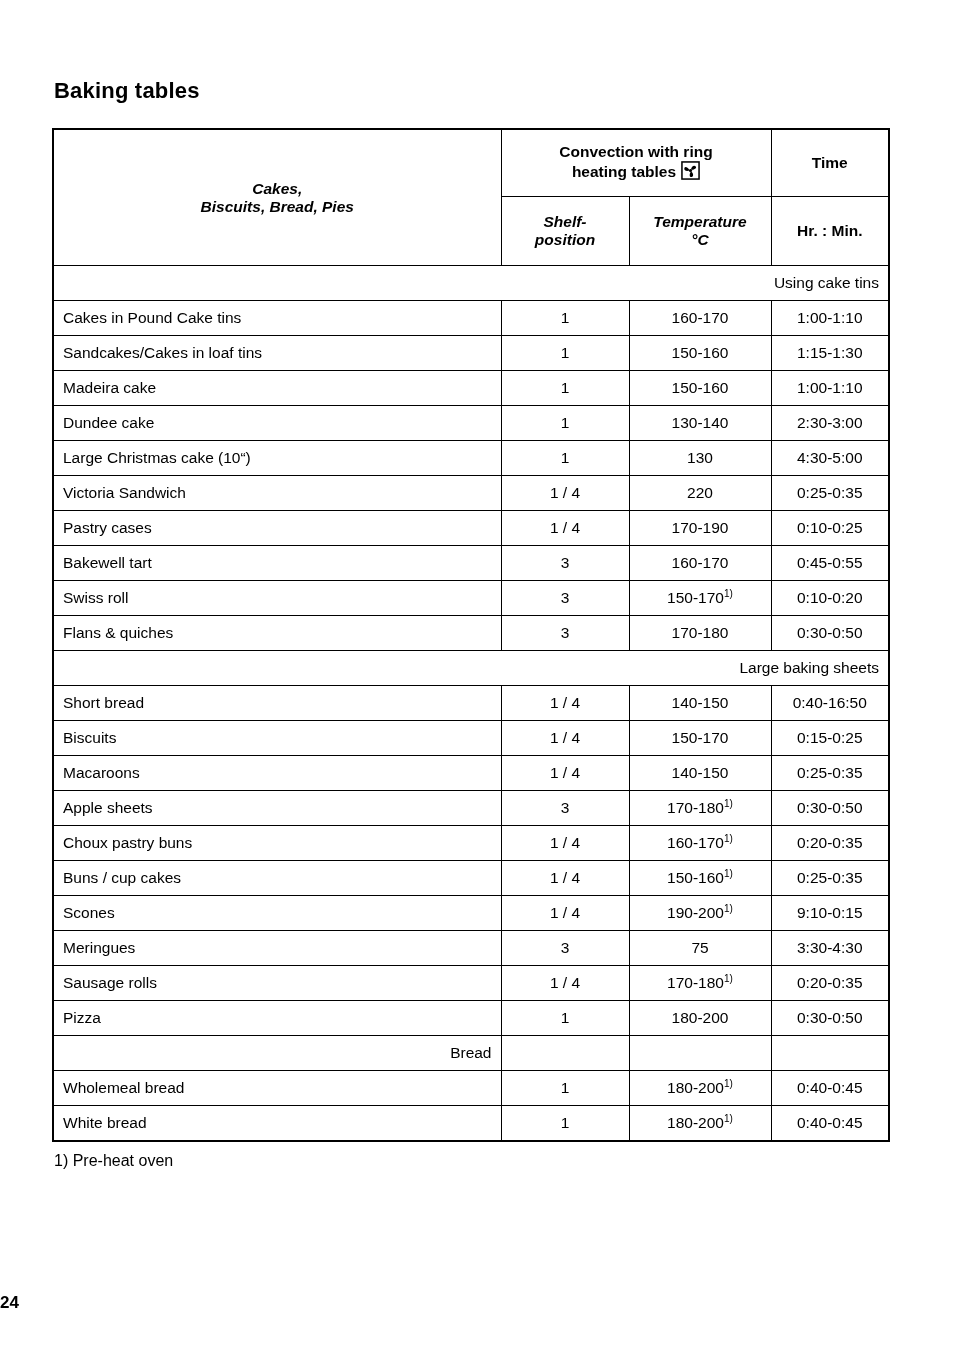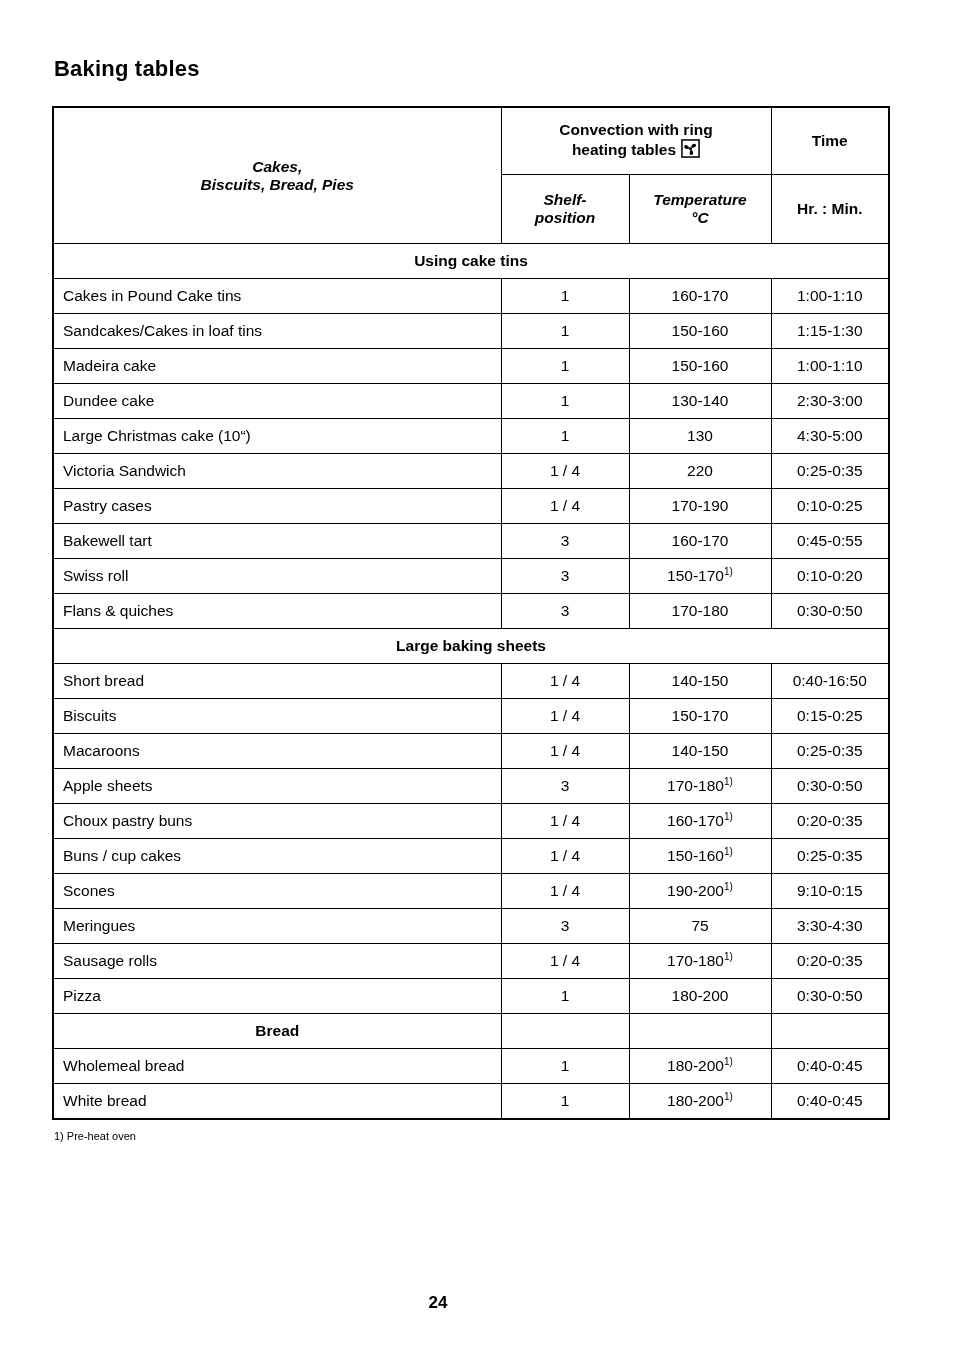--- a/index.html
+++ b/index.html
@@ -10,21 +10,21 @@
     font-family: "Liberation Sans", sans-serif;
   }
   .page {
     position: relative;
     width: 954px;
     height: 1352px;
     background: #ffffff;
     overflow: hidden;
   }
   .content {
-    padding: 56px 52px 0 52px;
+    padding: 78px 52px 0 52px;
   }
   .doc-title {
     font-size: 22px;
     font-weight: bold;
     margin: 0 0 24px 2px;
     letter-spacing: 0.2px;
   }
   table.baking {
     border-collapse: collapse;
     width: 836px;
@@ -44,46 +44,45 @@
   }
   table.baking th {
     font-weight: bold;
     text-align: center;
     padding: 4px 6px;
   }
   tr.hdr1 th { height: 58px; }
   tr.hdr2 th { height: 60px; }
   .preline { white-space: pre-line; font-style: italic; }
   td.section-cell {
-    font-weight: bold;
+    font-weight: normal;
     height: 34px;
-    text-align: center;
+    text-align: right;
   }
   tbody td { height: 34px; }
   td.center { text-align: center; }
   sup.fnmark {
     font-size: 10px;
     line-height: 0;
     vertical-align: super;
   }
   .fan-icon {
     display: inline-block;
     vertical-align: -3px;
     margin-left: 5px;
   }
   .footnote {
-    font-size: 11px;
+    font-size: 16px;
     margin: 10px 0 0 2px;
   }
   .page-number {
     position: absolute;
     left: 0;
     width: 876px;
     top: 1293px;
-    text-align: center;
     font-size: 17px;
     font-weight: bold;
   }
 </style>
 </head>
 <body>
 
 <div class="page">
   <div class="content">
 

